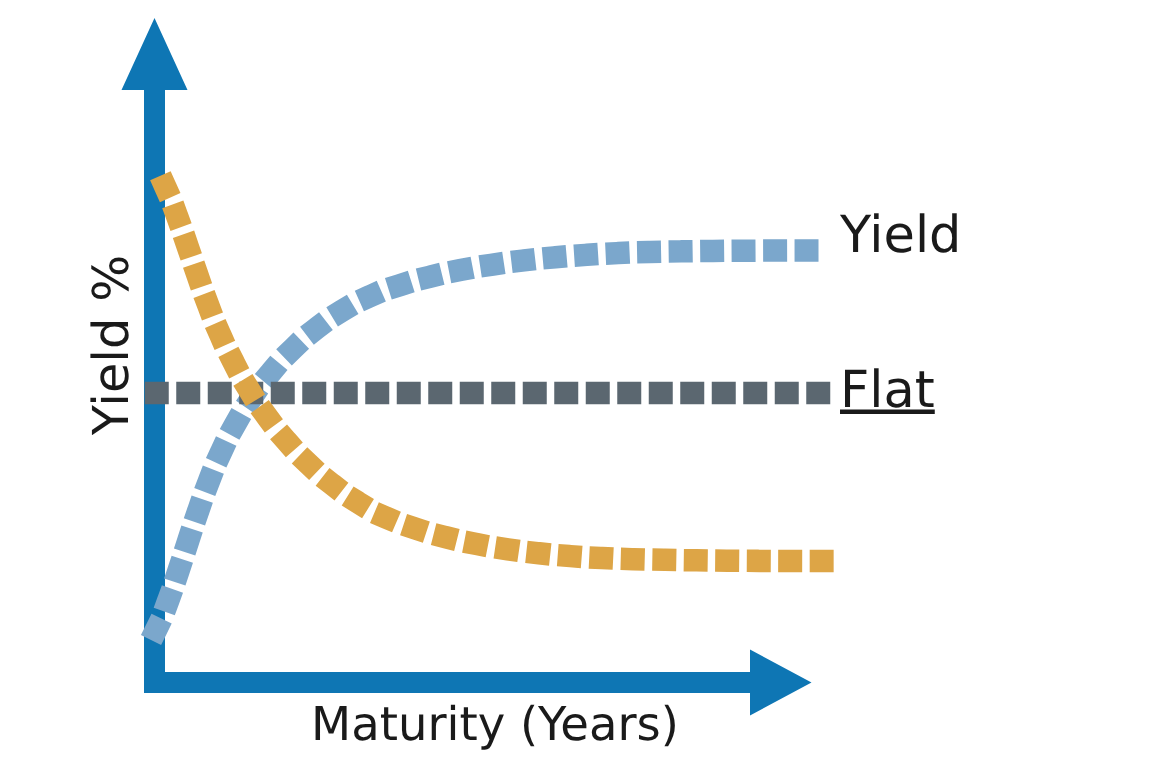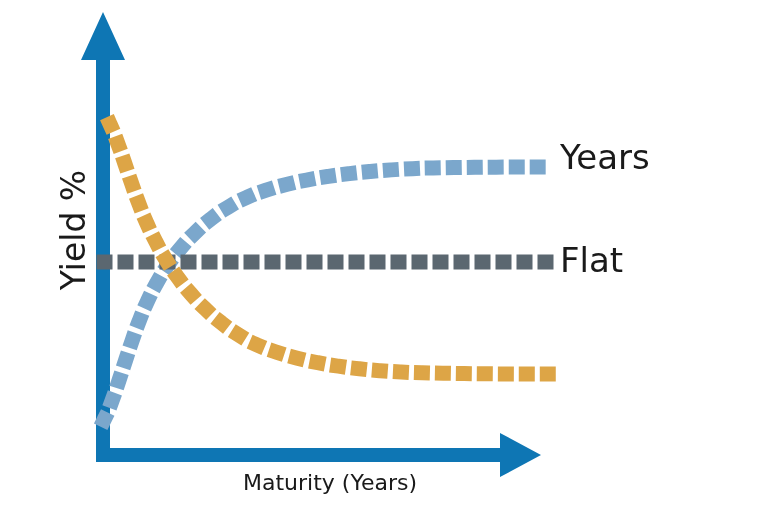--- a/index.html
+++ b/index.html
@@ -30,21 +30,21 @@
   .series-label {
     position: absolute;
     font-family: "DejaVu Sans", "Liberation Sans", sans-serif;
     font-size: 34px;
     line-height: 34px;
     color: #1a1a1a;
     white-space: nowrap;
     letter-spacing: 0px;
   }
   #label-normal   { left: 560px; top: 140px; }
-  #label-flat     { left: 560px; top: 243px; }
+  #label-flat     { left: 560px; top: 243px; text-decoration: underline; }
   #label-inverted { left: 560px; top: 341px; }
 
   #ylabel {
     position: absolute;
     left: -6px;
     top: 210px;
     width: 160px;
     text-align: center;
     transform: rotate(-90deg);
     transform-origin: 80px 20px;
@@ -54,21 +54,21 @@
     color: #1a1a1a;
     white-space: nowrap;
   }
   #xlabel {
     position: absolute;
     left: 150px;
     top: 463px;
     width: 360px;
     text-align: center;
     font-family: "DejaVu Sans", "Liberation Sans", sans-serif;
-    font-size: 22px;
+    font-size: 31px;
     line-height: 40px;
     color: #1a1a1a;
     white-space: nowrap;
   }
 </style>
 </head>
 <body>
 
 <div id="chart-root">
 
@@ -92,21 +92,21 @@
       <path id="path-flat" fill="none" stroke="#5B6770" stroke-width="15" stroke-linecap="square" stroke-dasharray="1 20" d="M 104 262 L 551 262"></path>
 
       <path id="path-inverted" fill="none" stroke="#DDA546" stroke-width="15" stroke-linecap="square" stroke-dasharray="1 20" d="M 110 124
                C 124 155, 136 205, 155 240
                C 176 282, 210 322, 255 344
                C 305 366, 372 372, 432 373
                C 482 374, 520 374, 549 374"></path>
     </g>
   </svg>
 
-  <div class="series-label" id="label-normal">Years</div>
+  <div class="series-label" id="label-normal">Yield</div>
 
   <div class="series-label" id="label-flat">Flat</div>
 
 
   <div id="ylabel">Yield %</div>
 
   <div id="xlabel">Maturity (Years)</div>
 
 </div>
 

